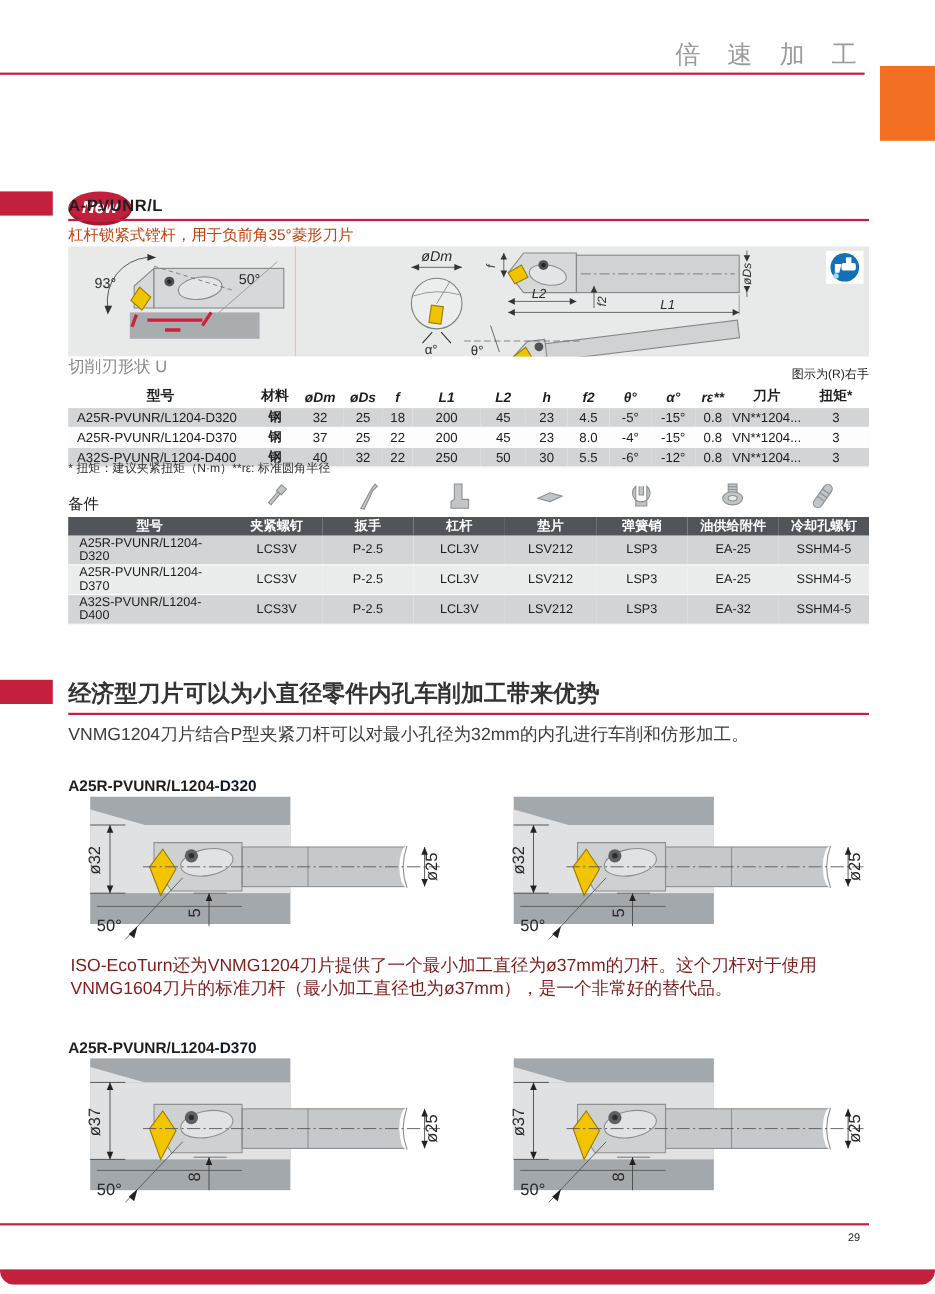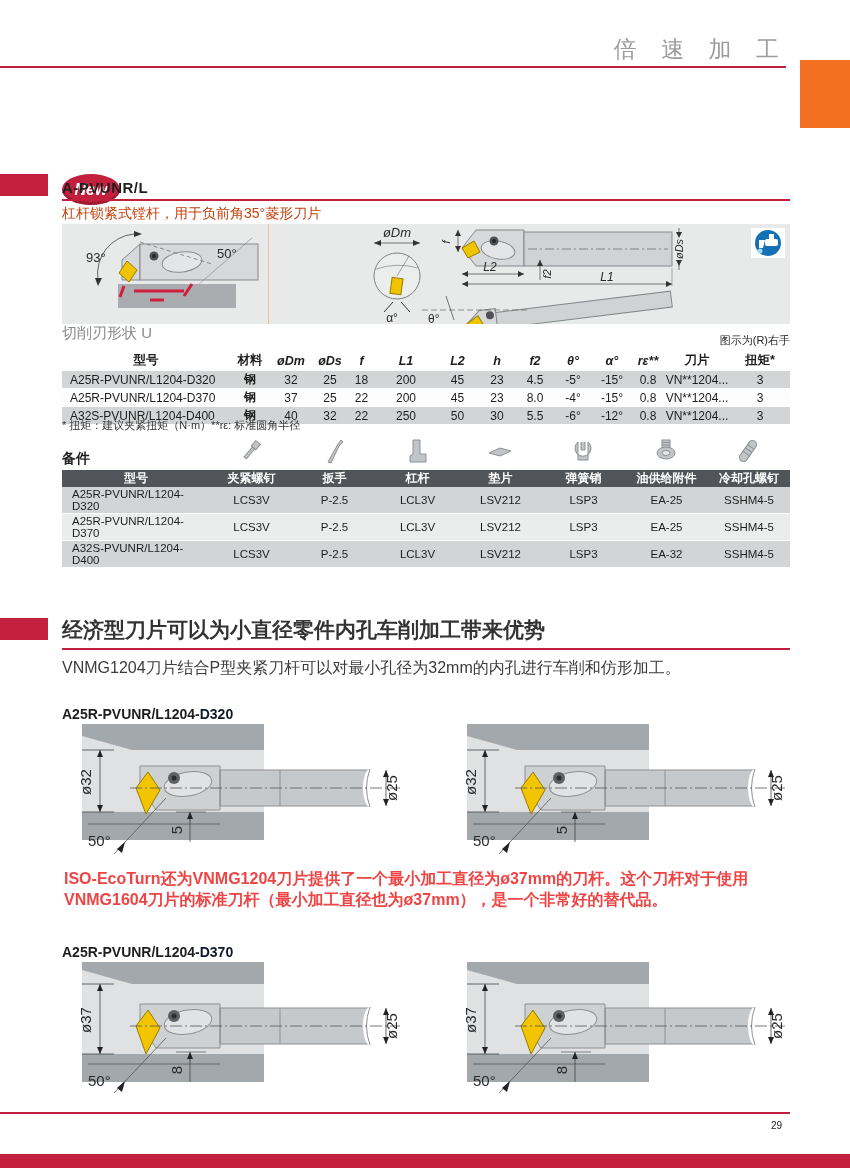--- a/index.html
+++ b/index.html
@@ -1,17 +1,17 @@
 <!DOCTYPE html>
 <html><head>
 <meta charset="utf-8">
 <style>
   html,body{margin:0;padding:0;background:#fff;}
   .page{position:relative;width:850px;height:1168px;background:#fff;overflow:hidden;
-        font-family:"Liberation Sans",sans-serif;color:#1e1e1e;}
+        font-family:"Liberation Sans",sans-serif;color:#1e1e1e;border-radius:13px;}
   
   .hdr-title{position:absolute;top:34px;right:62px;font-size:23px;color:#9b9b9b;letter-spacing:9px;}
   .hdr-rule{position:absolute;top:66px;left:0;width:786px;height:2px;background:#c2203d;}
   .orange-tab{position:absolute;top:60px;left:800px;width:50px;height:68px;background:#f36f21;}
   .side-tab{position:absolute;left:0;width:48px;height:22px;background:#c2203d;}
   .tab1{top:174px;} .tab2{top:618px;}
   
   .new-badge{position:absolute;top:142px;left:62px;width:58px;height:31px;background:#c2203d;
              border-radius:50%;color:#fff;font-weight:bold;font-style:italic;font-size:16px;
              display:flex;align-items:center;justify-content:center;box-shadow:inset 0 -3px 0 rgba(0,0,0,.18);margin-top:32px;}
@@ -27,39 +27,39 @@
   .spec-wrap{position:absolute;top:350px;left:62px;width:728px;}
   table{border-collapse:collapse;width:728px;table-layout:fixed;}
   .spec th{font-size:12.5px;font-weight:bold;padding:2px 0;height:16px;}
   .spec th.it{font-style:italic;}
   .spec td{font-size:12px;text-align:center;height:14px;padding:0;}
   .spec td:first-child{text-align:left;padding-left:8px;}
   .spec tr.g{background:#d3d4d5;} .spec tr.w{background:#fdfdfd;}
   .spec tbody tr{border-bottom:1.5px solid #fff;}
   .spec .mat{font-weight:bold;}
   .footnote{position:absolute;top:418px;left:62px;font-size:11px;color:#333;}
-  .spares-label{position:absolute;top:450px;left:62px;font-size:14px;font-weight:bold;}
+  .spares-label{position:absolute;top:450px;left:62px;font-size:14px;font-weight:normal;}
   .spares-wrap{position:absolute;top:470px;left:62px;width:728px;}
   .spares th{background:#515559;color:#fff;font-size:12px;font-weight:bold;height:17px;padding:0;}
   .spares td{font-size:11.5px;text-align:center;height:16px;}
   .spares td:first-child{text-align:left;padding-left:10px;}
   .spares tr.g{background:#d3d4d5;} .spares tr.w{background:#ebecec;}
   .spares tbody tr{border-bottom:1px solid #fff;}
   .part-icon{position:absolute;top:436px;width:30px;height:30px;}
   
   .art-head{position:absolute;top:616px;left:62px;font-size:21px;font-weight:bold;color:#333;}
   .art-rule{position:absolute;top:648px;left:62px;width:728px;height:2px;background:#c2203d;}
   .art-intro{position:absolute;top:658px;left:62px;width:720px;font-size:16px;color:#3c3c3c;}
   .fig-label{position:absolute;left:62px;font-size:14px;font-weight:bold;}
   .fig-label .red{color:#0f172a;}
   .lbl1{top:706px;} .lbl2{top:944px;}
   .bore{position:absolute;width:340px;height:132px;}
   .b1l{top:724px;left:70px;} .b1r{top:724px;left:455px;}
   .b2l{top:962px;left:70px;} .b2r{top:962px;left:455px;}
-  .art-body{position:absolute;top:868px;left:64px;width:712px;font-size:16px;line-height:21px;color:#ef4444;font-weight:bold;}
+  .art-body{position:absolute;top:868px;left:64px;width:712px;font-size:16px;line-height:21px;color:#7f1d1d;}
   
   .foot-rule{position:absolute;top:1112px;left:0;width:790px;height:1.5px;background:#c2203d;}
   .page-num{position:absolute;top:1120px;right:68px;font-size:10px;color:#222;}
   .foot-bar{position:absolute;top:1154px;left:0;width:850px;height:22px;background:#c2203d;}
   svg text{font-family:"Liberation Sans",sans-serif;fill:#2a2a2a;}
 </style>
 </head>
 <body>
 
 <div class="page">

